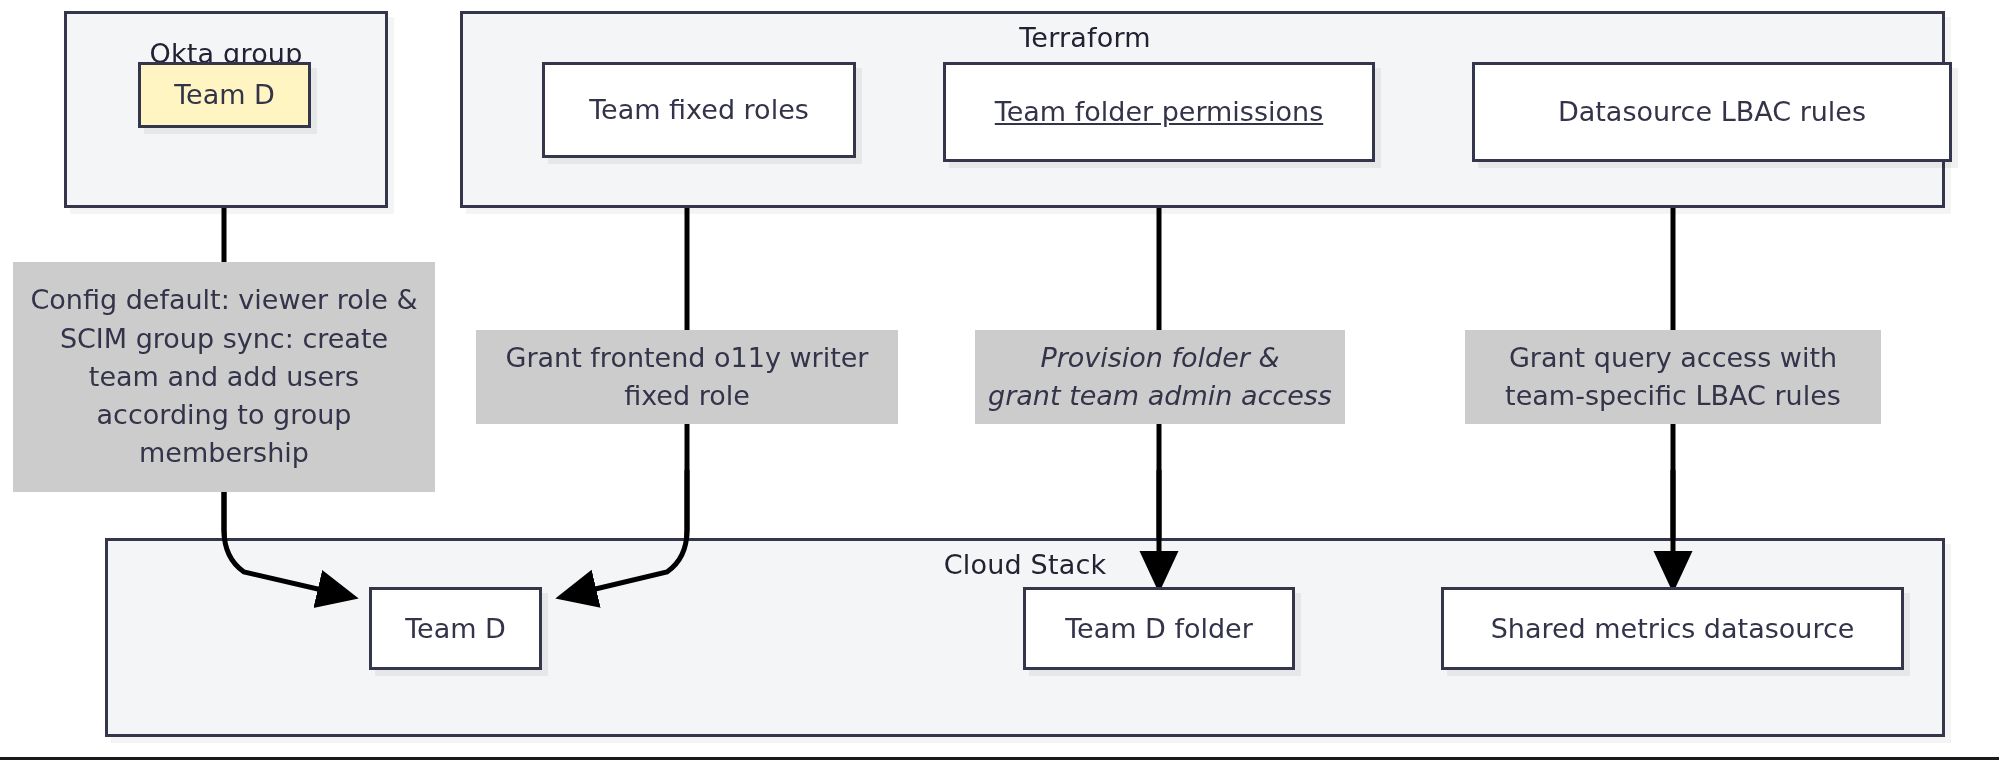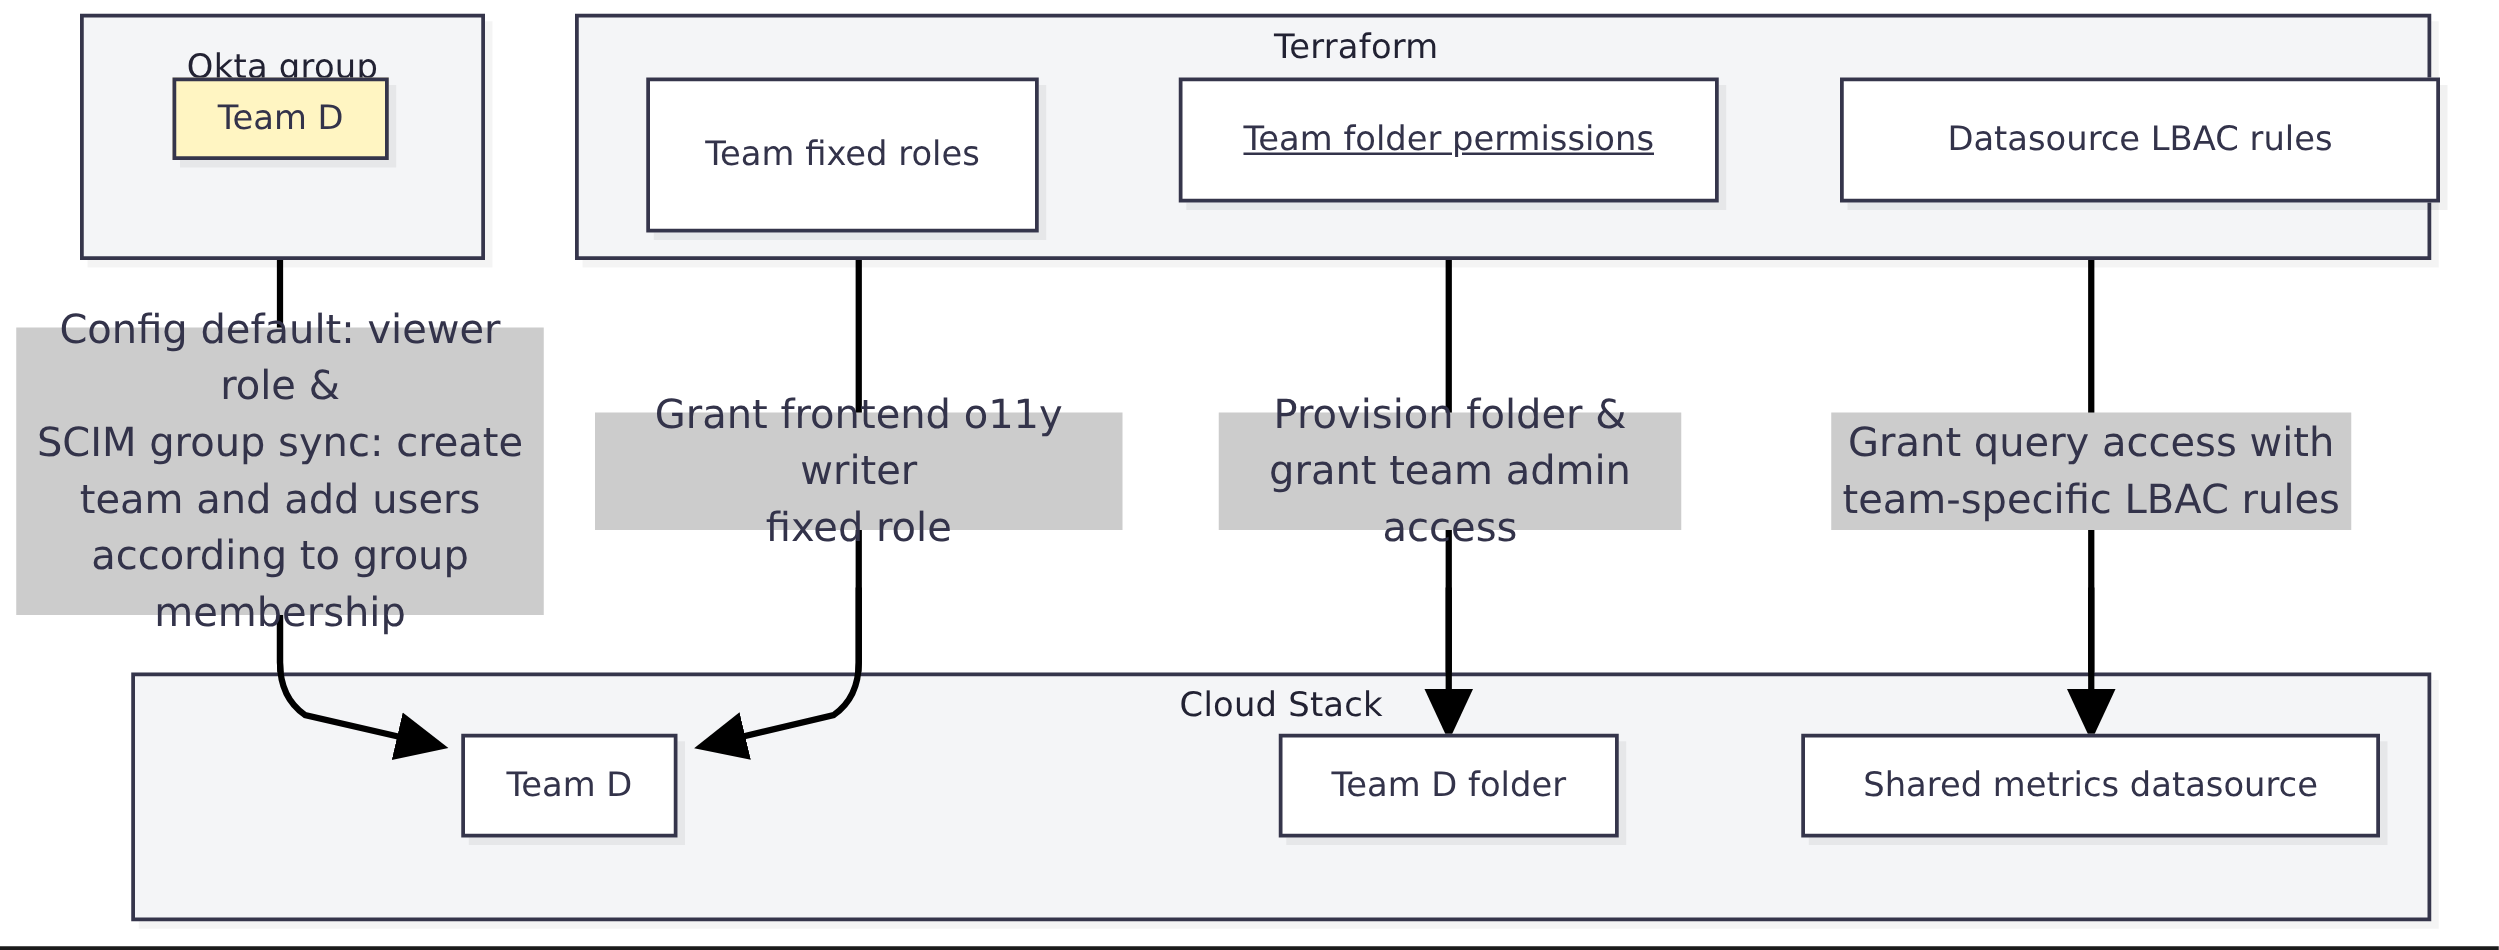--- a/index.html
+++ b/index.html
@@ -60,21 +60,21 @@
     padding: 0 12px;
   }
   .node.accent {
     background: #fff5c2;
   }
   
   .edge-label {
     position: absolute;
     background: #cccccc;
     color: #33334a;
-    font-size: 32px;
+    font-size: 27px;
     line-height: 1.42;
     text-align: center;
     display: flex;
     align-items: center;
     justify-content: center;
     box-sizing: border-box;
     padding: 4px 6px;
     white-space: pre-line;
   }
   
@@ -118,36 +118,36 @@
 
   <svg class="layer" viewBox="0 0 1999 760" preserveAspectRatio="none" aria-hidden="true">
     <path d="M 224,470 L 224,530 Q 224,558 244,572 L 348,596" fill="none" stroke="#000000" stroke-width="5" marker-end="url(#arrowhead)"></path>
     <path d="M 687,470 L 687,530 Q 687,558 667,572 L 566,596" fill="none" stroke="#000000" stroke-width="5" marker-end="url(#arrowhead)"></path>
     <path d="M 1159,470 L 1159,582" fill="none" stroke="#000000" stroke-width="5" marker-end="url(#arrowhead)"></path>
     <path d="M 1673,470 L 1673,582" fill="none" stroke="#000000" stroke-width="5" marker-end="url(#arrowhead)"></path>
   </svg>
 
   <div class="node accent" style="left:138px; top:62px; width:173px; height:66px;">Team D</div>
 
-  <div class="node" style="left:517px; top:62px; width:314px; height:124px;">Team fixed roles</div>
+  <div class="node" style="left:542px; top:62px; width:314px; height:96px;">Team fixed roles</div>
 
   <div class="node" style="left:943px; top:62px; width:432px; height:100px;text-decoration:underline;">Team folder permissions</div>
 
   <div class="node" style="left:1472px; top:62px; width:480px; height:100px;">Datasource LBAC rules</div>
 
   <div class="edge-label" style="left:13px; top:262px; width:422px; height:230px; flex-direction:column;">Config default: viewer role &amp;
 SCIM group sync: create
 team and add users
 according to group
 membership</div>
 
   <div class="edge-label" style="left:476px; top:330px; width:422px; height:94px;">Grant frontend o11y writer
 fixed role</div>
 
-  <div class="edge-label" style="left:975px; top:330px; width:370px; height:94px;">Provision folder &amp;
+  <div class="edge-label" style="left:975px; top:330px; width:370px; height:94px;font-style:italic;">Provision folder &amp;
 grant team admin access</div>
 
   <div class="edge-label" style="left:1465px; top:330px; width:416px; height:94px;">Grant query access with
 team-specific LBAC rules</div>
 
   <div class="node" style="left:369px; top:587px; width:173px; height:83px;">Team D</div>
 
   <div class="node" style="left:1023px; top:587px; width:272px; height:83px;">Team D folder</div>
 
   <div class="node" style="left:1441px; top:587px; width:463px; height:83px;">Shared metrics datasource</div>

